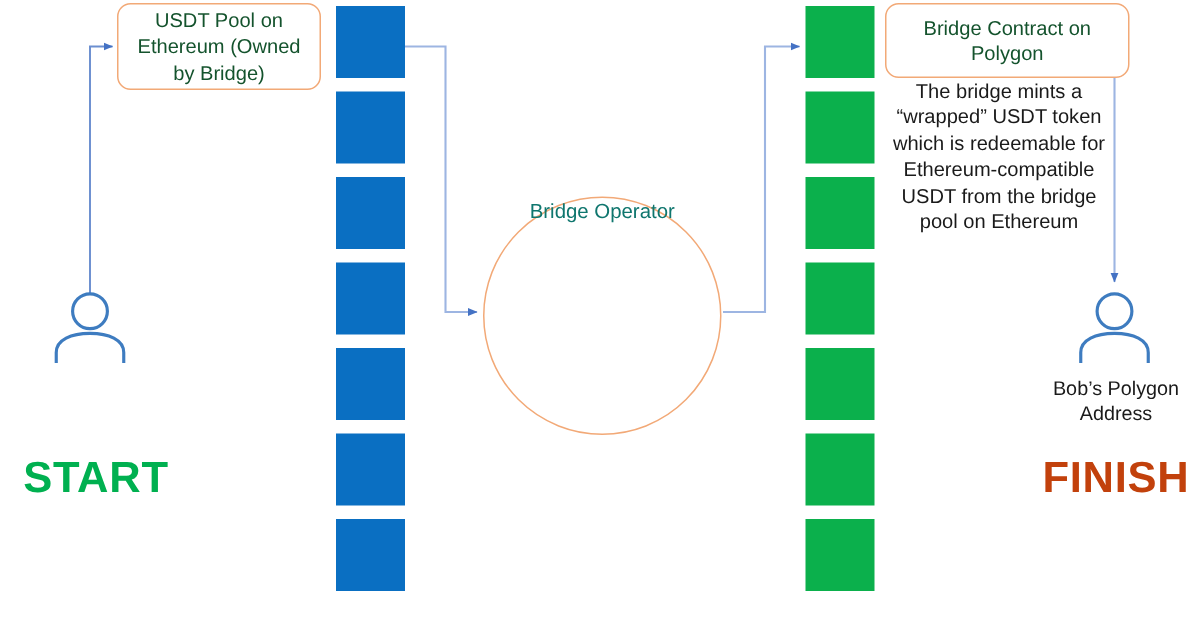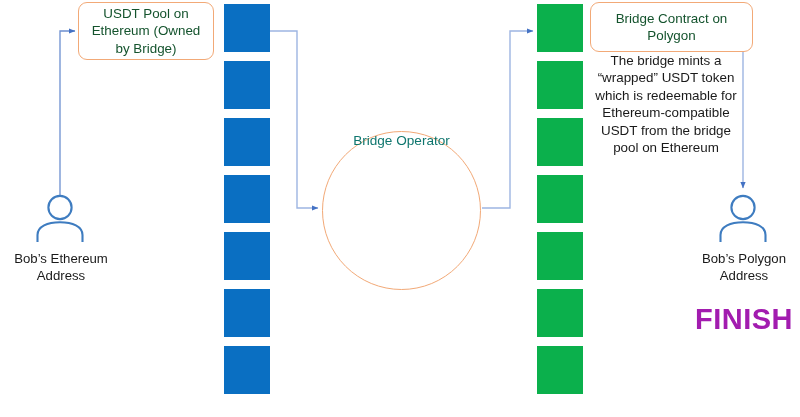--- a/index.html
+++ b/index.html
@@ -78,21 +78,21 @@
   #label-right{left:684px;top:251px;width:120px;}
 
   
   .terminal{
     position:absolute;
     font-size:29px;
     font-weight:bold;
     letter-spacing:0.5px;
   }
   #start{left:8px;top:303px;width:112px;text-align:center;color:#00B050;}
-  #finish{left:688px;top:303px;width:112px;text-align:center;color:#a21caf;}
+  #finish{left:688px;top:303px;width:112px;text-align:center;color:#c2410c;}
 </style>
 </head>
 <body>
 
 <div id="stage">
 
   <svg id="wires" viewBox="0 0 800 417" xmlns="http://www.w3.org/2000/svg">
     <defs>
       <marker id="ah" markerWidth="7" markerHeight="7" refX="6" refY="3.0" orient="auto" markerUnits="userSpaceOnUse">
         <path d="M0,0.4 L6.4,3.0 L0,5.6 z" fill="#4472C4"></path>
@@ -140,23 +140,23 @@
     <span>Bridge Operator</span>
   </div>
 
 
   <div class="descr" id="descr-right">The bridge mints a “wrapped” USDT token which is redeemable for Ethereum-compatible USDT from the bridge pool on Ethereum</div>
 
   <svg class="person" id="person-left" viewBox="0 0 58 48" xmlns="http://www.w3.org/2000/svg">
     <circle cx="29" cy="13.5" r="11.6" fill="none" stroke="#3E7CC0" stroke-width="2.1"></circle>
     <path d="M6.5,48 L6.5,41 C6.5,32.4 16.6,28.2 29,28.2 C41.4,28.2 51.5,32.4 51.5,41 L51.5,48" fill="none" stroke="#3E7CC0" stroke-width="2.1" stroke-linecap="butt"></path>
   </svg>
-  <div class="person-label" id="label-left">Bob’s Ethereum Address</div>
 
   <svg class="person" id="person-right" viewBox="0 0 58 48" xmlns="http://www.w3.org/2000/svg">
     <circle cx="29" cy="13.5" r="11.6" fill="none" stroke="#3E7CC0" stroke-width="2.1"></circle>
     <path d="M6.5,48 L6.5,41 C6.5,32.4 16.6,28.2 29,28.2 C41.4,28.2 51.5,32.4 51.5,41 L51.5,48" fill="none" stroke="#3E7CC0" stroke-width="2.1" stroke-linecap="butt"></path>
   </svg>
   <div class="person-label" id="label-right">Bob’s Polygon Address</div>
 
+  <div class="terminal" id="start">START</div>
   <div class="terminal" id="finish">FINISH</div>
 
 </div>
 
 </body></html>

